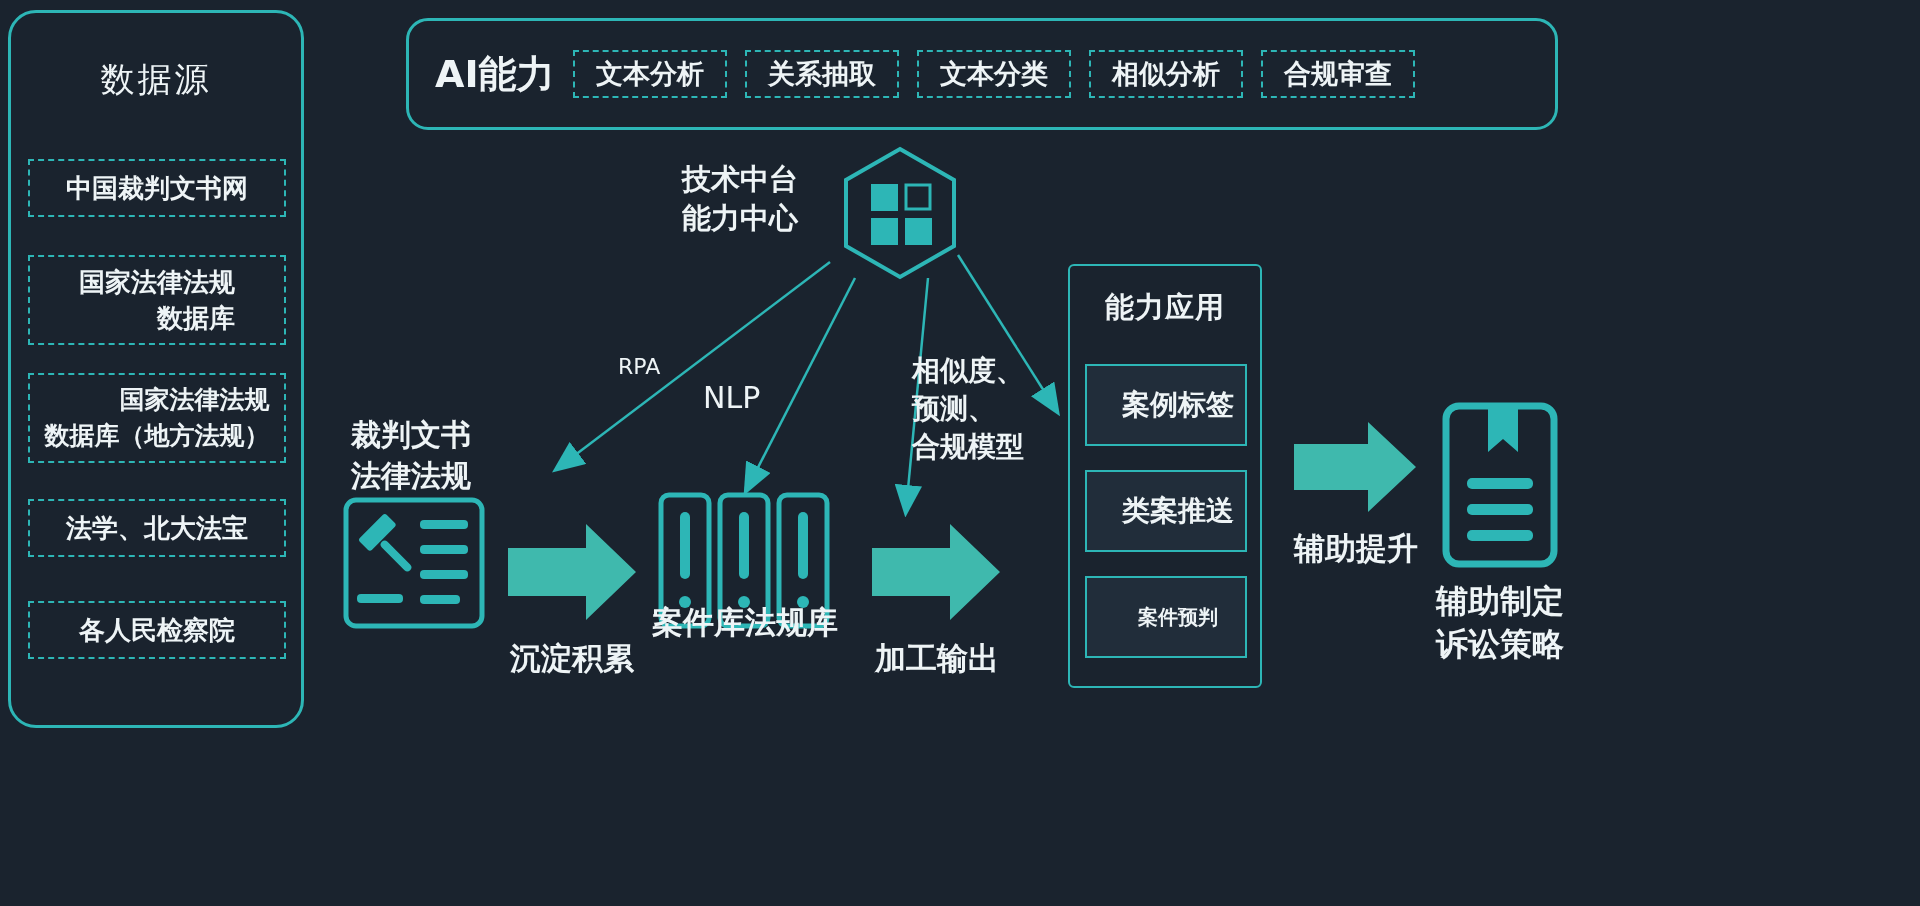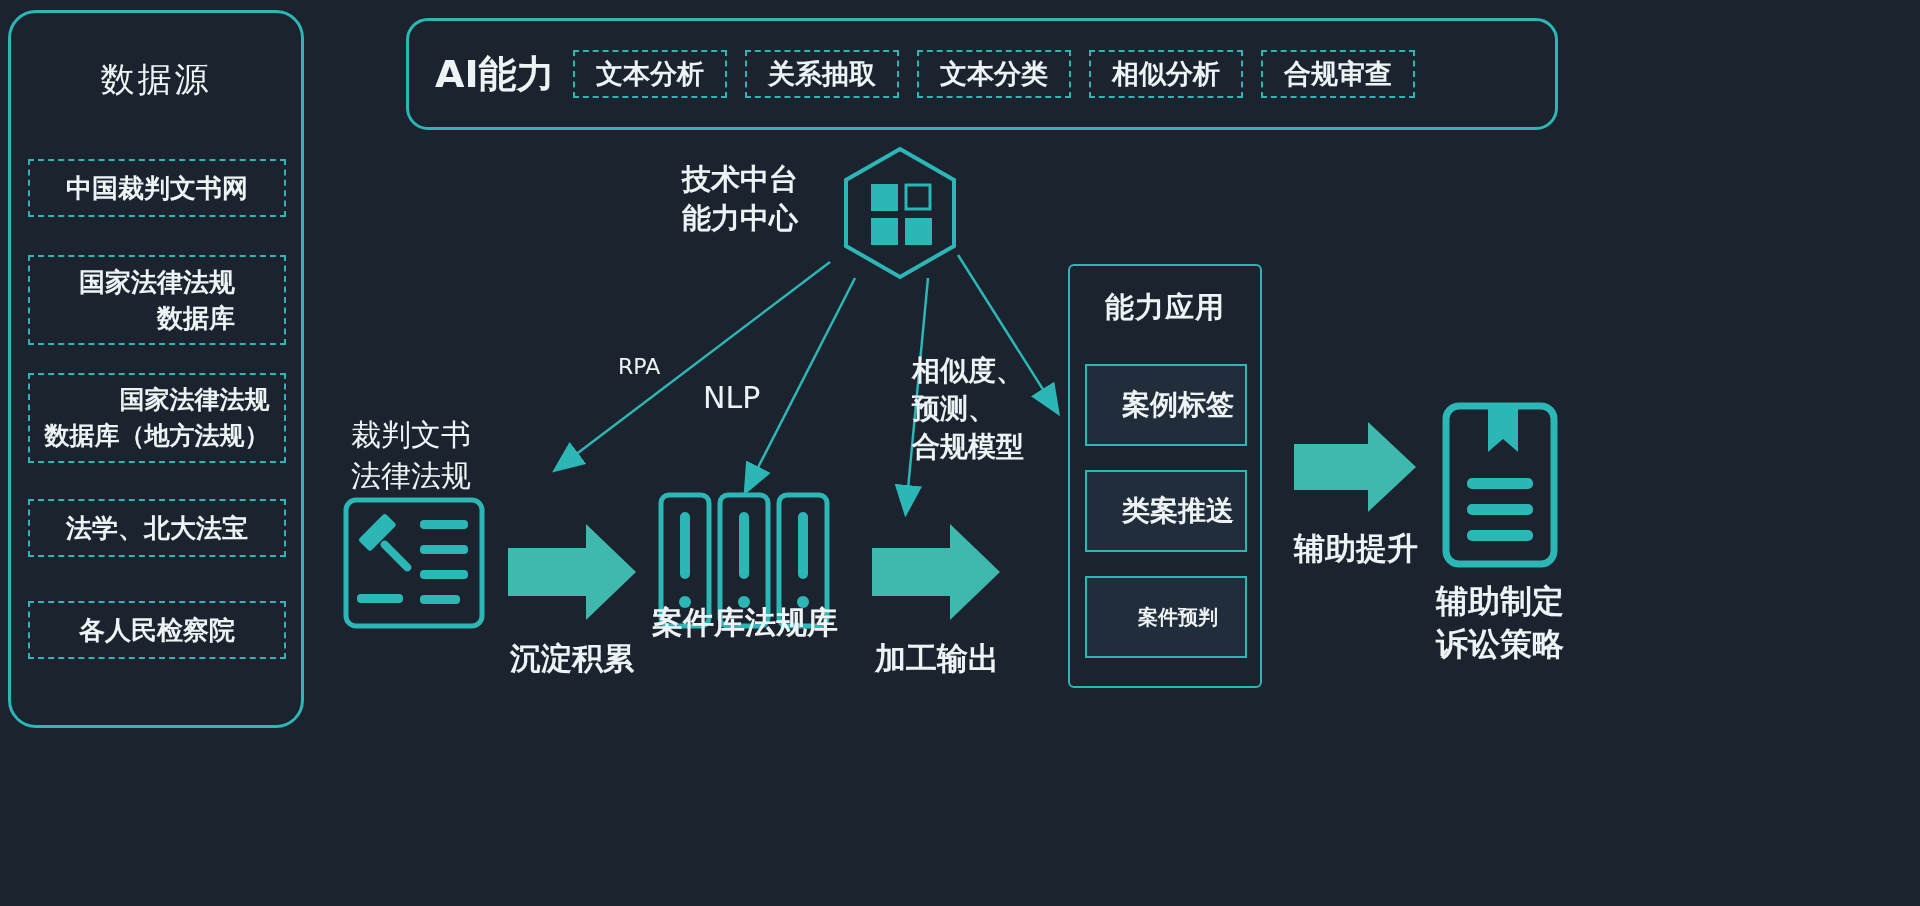--- a/index.html
+++ b/index.html
@@ -73,21 +73,21 @@
     <rect x="31" y="72" width="27" height="27" fill="#2db6b6"></rect>
     <rect x="65" y="72" width="27" height="27" fill="#2db6b6"></rect>
   </svg>
 
   <div class="label" style="left:594px;top:354px;font-size:22px;font-weight:400;margin-left:24px;">RPA</div>
   <div class="label" style="left:703px;top:380px;font-size:30px;font-weight:500;">NLP</div>
   <div class="label" style="left:912px;top:352px;width:170px;font-size:28px;line-height:38px;font-weight:600;text-align:left;">相似度、
 预测、
 合规模型</div>
 
-  <div class="label" style="left:338px;top:414px;width:146px;font-size:30px;line-height:41px;font-weight:400;">裁判文书
+  <div class="label" style="left:338px;top:414px;width:146px;font-size:30px;line-height:41px;font-weight:700;">裁判文书
 法律法规</div>
 
   <svg class="abs" style="left:342px;top:496px;" width="144" height="134" viewBox="0 0 144 134">
     <rect x="4" y="4" width="136" height="126" rx="10" fill="none" stroke="#2db6b6" stroke-width="5"></rect>
     <g fill="#2db6b6">
       <rect x="16" y="28" width="38" height="17" rx="3" transform="rotate(-45 35 36)"></rect>
       <rect x="34" y="56" width="40" height="8" rx="4" transform="rotate(45 54 60)"></rect>
       <rect x="15" y="98" width="46" height="9" rx="4"></rect>
       <rect x="78" y="24" width="48" height="9" rx="4"></rect>
       <rect x="78" y="49" width="48" height="9" rx="4"></rect>

